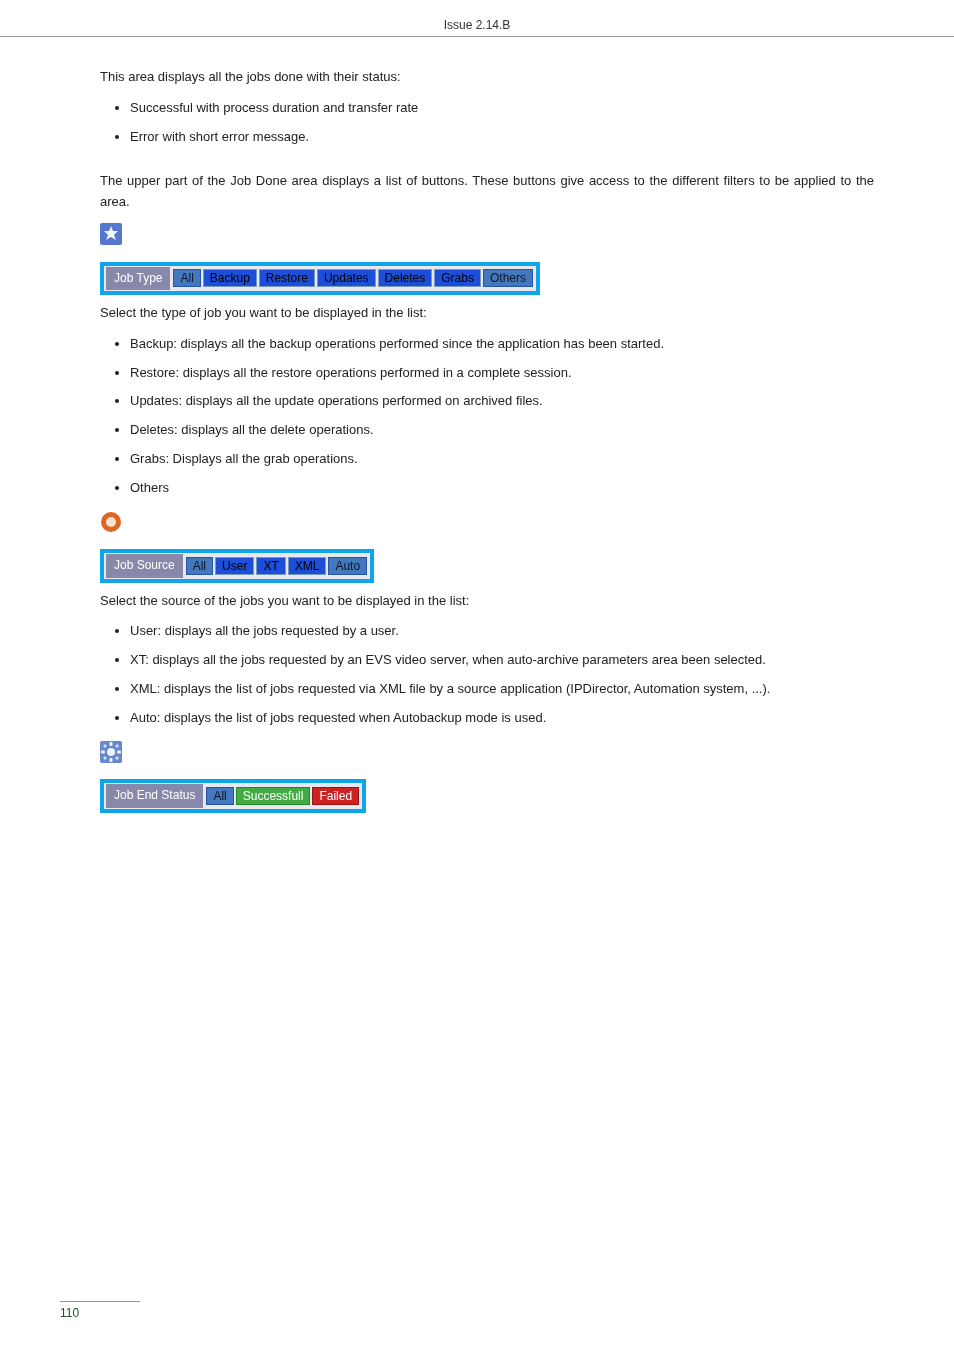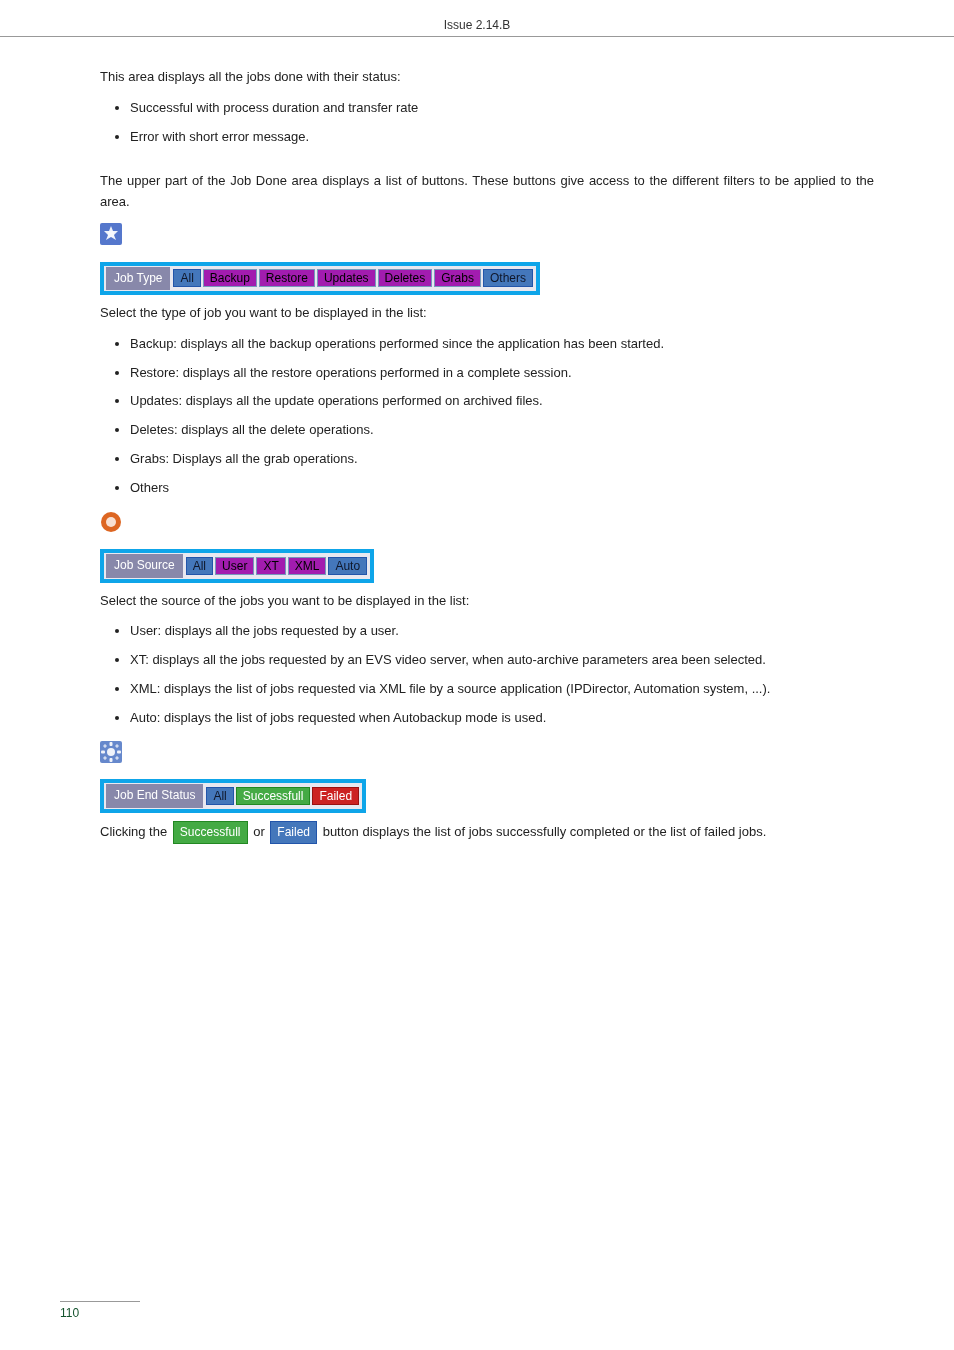--- a/index.html
+++ b/index.html
@@ -75,21 +75,21 @@
       font-size: 12px;
       margin-right: 2px;
       white-space: nowrap;
     }
 
     .filter-btn {
       padding: 1px 6px;
       margin: 0 1px;
       font-size: 12px;
       cursor: pointer;
-      background: #a21caf;
+      background: #1d4ed8;
       border: 1px solid #7799bb;
       color: #000;
       white-space: nowrap;
     }
 
     .filter-btn.active {
       background: #4477bb;
       color: #0f172a;
       border-color: #2255aa;
     }
@@ -241,25 +241,18 @@
   </div>
 
   
   <div class="filter-bar">
     <span class="filter-label">Job End Status</span>
     <button class="filter-btn active">All</button>
     <button class="filter-btn green">Successfull</button>
     <button class="filter-btn red">Failed</button>
   </div>
 
-  <p>
-    <span>Clicking the</span>
-    <span class="inline-btn green">Successfull</span>
-    <span>or</span>
-    <span class="inline-btn red">Failed</span>
-    <span>button displays the list of jobs successfully completed or the list of failed jobs.</span>
-  </p>
 
 </div>
 
 <div class="page-footer">
   <span>110</span>
 </div>
 
 </body></html>

